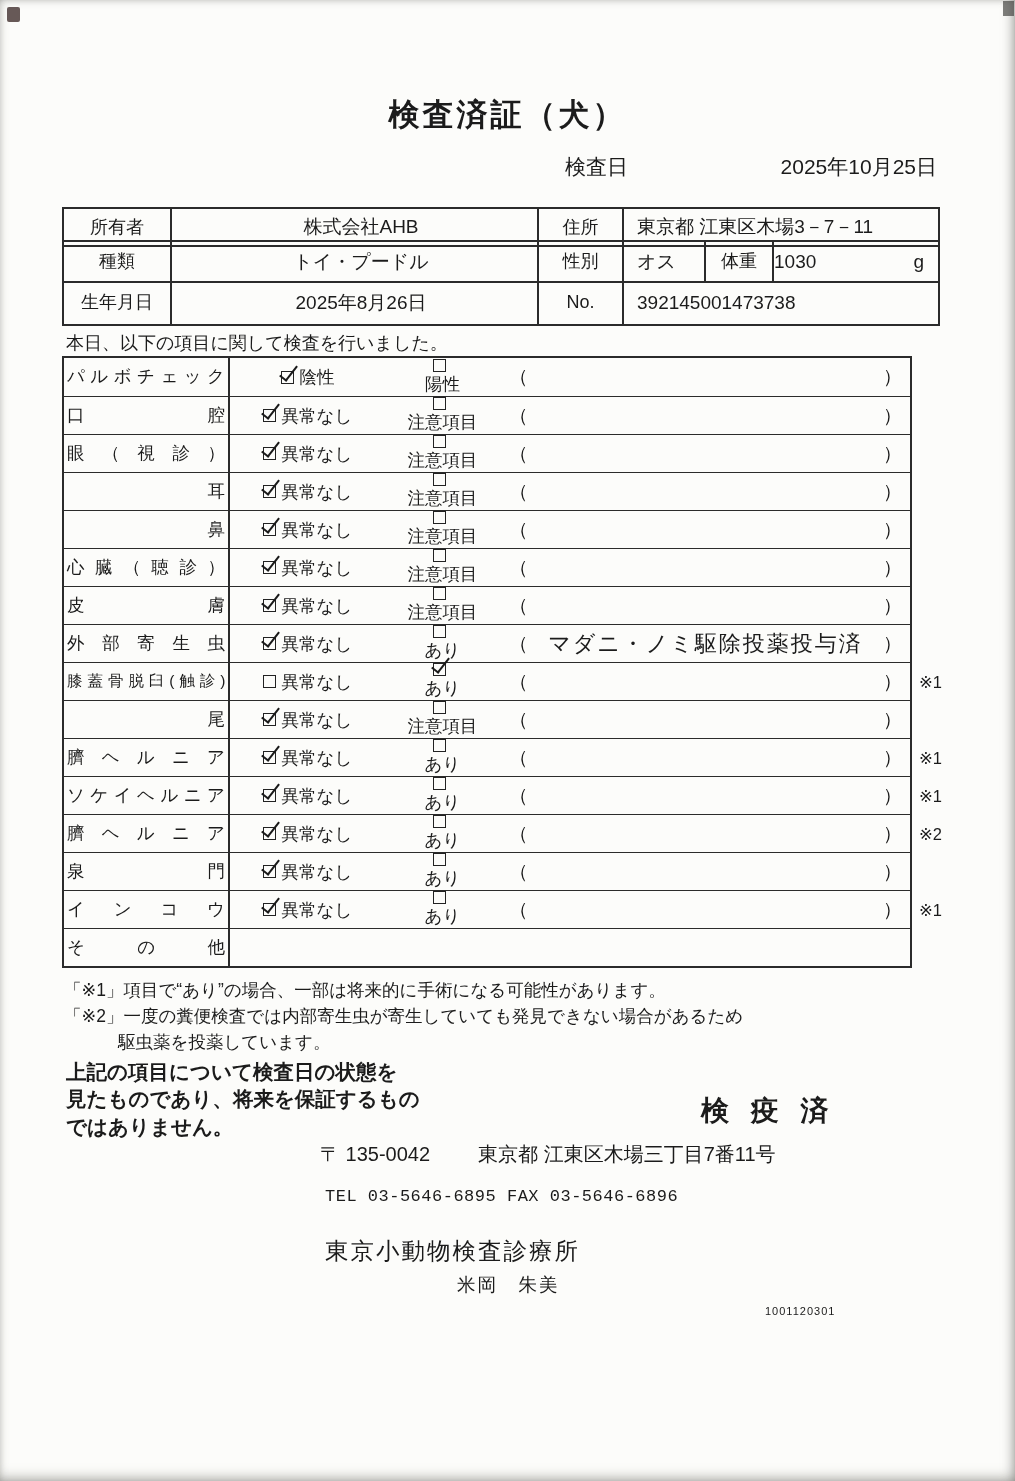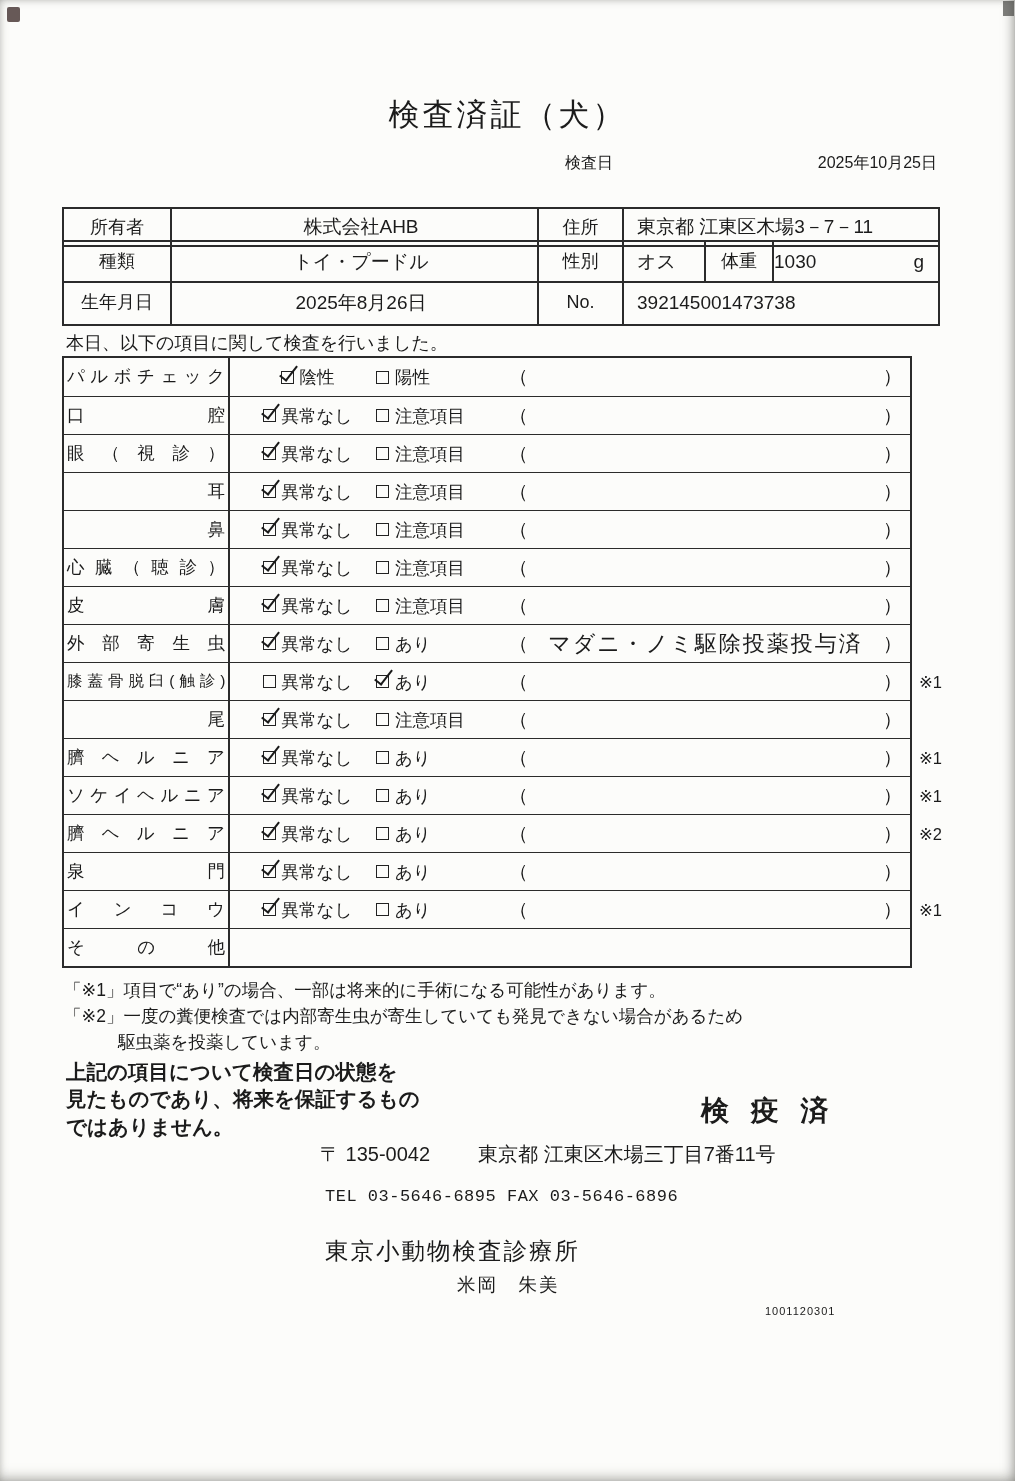--- a/index.html
+++ b/index.html
@@ -8,22 +8,22 @@
   .page {
     position:relative; width:1015px; height:1481px; background:#fcfcfa; overflow:hidden;
     box-shadow: inset -7px 0 12px -5px rgba(105,105,100,.55),
                 inset 0 -8px 14px -6px rgba(105,105,100,.5),
                 inset 4px 0 9px -5px rgba(120,120,115,.35),
                 inset 0 4px 9px -5px rgba(120,120,115,.3);
   }
   .artifact-tl { position:absolute; left:7px; top:7px; width:13px; height:15px; background:#41302e; opacity:.8; border-radius:2px; }
   .artifact-tr { position:absolute; right:1px; top:1px; width:11px; height:15px; background:#3a3a38; opacity:.65; }
 
-  .title { position:absolute; top:94px; left:0; width:100%; text-align:center; font-size:31px; font-weight:400; letter-spacing:3px; }
-  .date-row { position:absolute; top:153px; left:565px; width:372px; display:flex; justify-content:space-between; font-size:16px; }
+  .title { position:absolute; top:94px; left:0; width:100%; text-align:center; font-size:31px; font-weight:700; letter-spacing:3px; }
+  .date-row { position:absolute; top:153px; left:565px; width:372px; display:flex; justify-content:space-between; font-size:21px; }
 
   .tbl { position:absolute; left:62px; width:878px; border:2px solid #2b2b2b; }
   .owner-tbl { top:187px; height:40px; display:flex;margin-top:20px; }
   .owner-tbl .cell { line-height:36px; }
   .pet-tbl { top:240px; }
   .pet-row { display:flex; height:41px; line-height:39px; }
   .pet-row:first-child { border-bottom:2px solid #2b2b2b; }
   .cell { border-right:2px solid #2b2b2b; overflow:hidden; white-space:nowrap; height:100%; }
   .cell:last-child { border-right:none; }
   .lab { text-align:center; font-size:18px; }
@@ -35,21 +35,21 @@
   .intro { position:absolute; left:66px; top:331px; font-size:18px; }
 
   .exam-table { position:absolute; top:356px; left:62px; width:850px; border:2px solid #2b2b2b; }
   .exam-row { position:relative; display:flex; height:38px; line-height:36px; border-top:1.5px solid #2b2b2b; }
   .exam-row:first-child { border-top:none; }
   .exam-label { width:166px; border-right:2px solid #2b2b2b; padding:0 3px; font-size:17.5px;
                 text-align:justify; text-align-last:justify; overflow:hidden; }
   .exam-label-small { font-size:15.5px; letter-spacing:-0.5px; }
   .exam-body { flex:1; display:flex; align-items:center; padding-left:9px; }
   .opt { display:flex; align-items:center; }
-  .opt1 { width:137px;justify-content:center; } .opt2 { width:133px; }
+  .opt1 { width:137px;justify-content:center; } .opt2 { width:133px;flex-direction:column; }
   .opt-label { font-size:17.5px; line-height:normal; }
   .cb { position:relative; display:inline-block; width:13px; height:13px; border:1.5px solid #222; margin-right:6px; flex:0 0 auto; background:#fcfcfa; }
   .cb.checked::after {
     content:""; position:absolute; left:2px; top:-10px; width:7px; height:17px;
     border-right:2.5px solid #191919; border-bottom:2.5px solid #191919; transform:rotate(38deg);
   }
   .paren { flex:1; display:flex; align-items:center; justify-content:space-between; padding-right:8px; font-size:19px; }
   .paren-text { font-size:22px; letter-spacing:2px; line-height:normal; }
   .row-mark { position:absolute; left:calc(100% + 9px); top:0; line-height:38px; font-size:16.5px; white-space:nowrap; }
 

